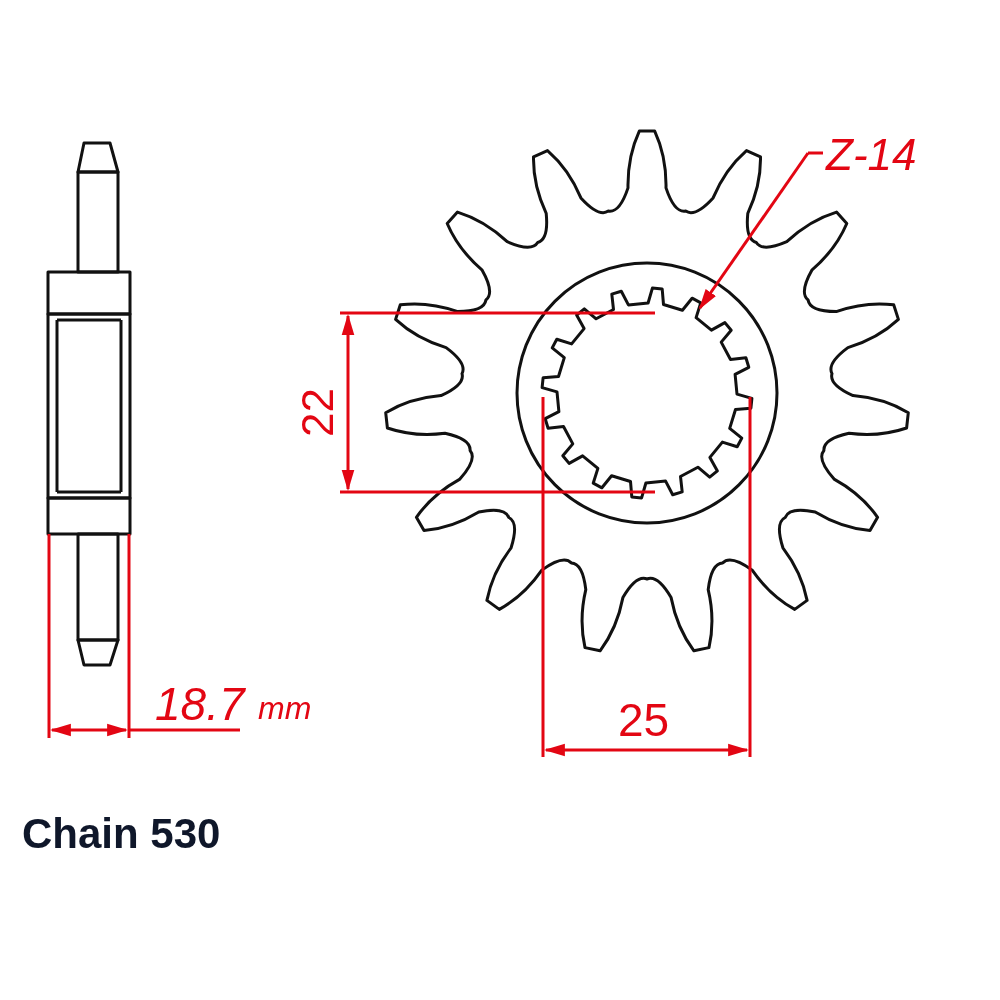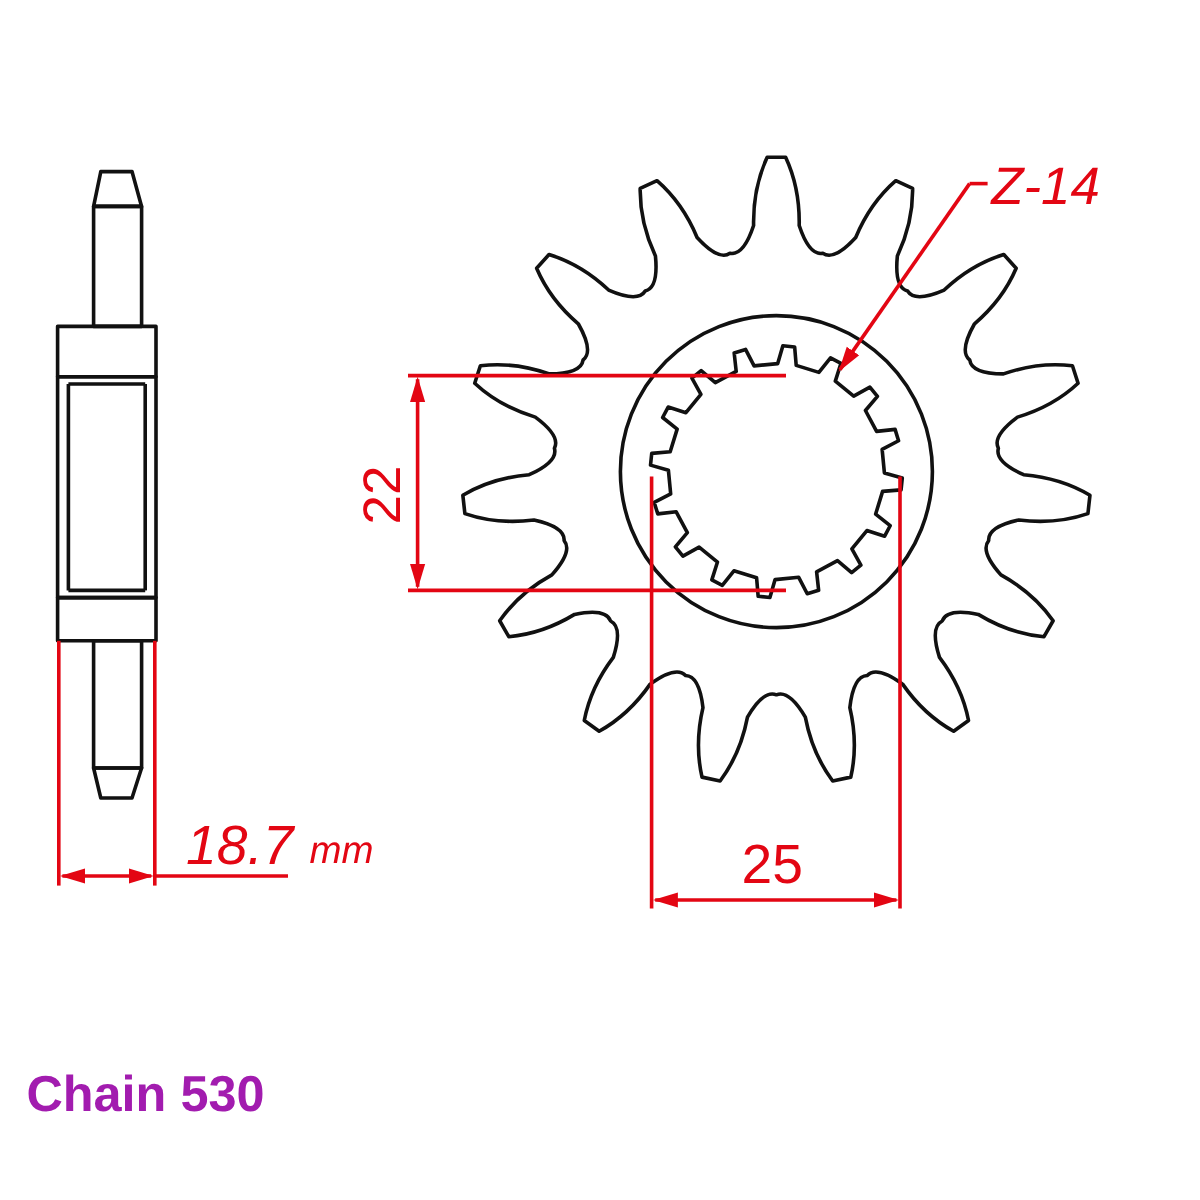--- a/index.html
+++ b/index.html
@@ -1,22 +1,22 @@
 <!DOCTYPE html>
 <html><head>
 <meta charset="utf-8">
 <style>
   html, body { margin:0; padding:0; background:#ffffff; }
   body { width:1000px; height:1000px; position:relative; overflow:hidden; }
   svg#drawing { position:absolute; left:0; top:0; }
   .blk { fill:none; stroke:#111111; stroke-width:3; stroke-linejoin:round; }
   .red { stroke:#e30613; stroke-width:3; fill:none; }
   .redtxt { fill:#e30613; font-family:"Liberation Sans", sans-serif; }
-  .caption { position:absolute; left:22px; top:888px; font-family:"Liberation Sans", sans-serif;
-             font-weight:bold; font-size:42px; color:#a21caf; letter-spacing:0px; }
+  .caption { position:absolute; left:22px; top:810px; font-family:"Liberation Sans", sans-serif;
+             font-weight:bold; font-size:42px; color:#0f172a; letter-spacing:0px; }
 </style>
 </head>
 <body>
 
 <svg id="drawing" width="1000" height="1000" viewBox="0 0 1000 1000">
   <defs>
     <pattern id="hatch" patternUnits="userSpaceOnUse" width="14" height="14" patternTransform="rotate(45)">
       <line x1="0" y1="0" x2="0" y2="14" stroke="#111" stroke-width="2.5"></line>
     </pattern>
     <marker id="arr" viewBox="0 0 10 10" refX="9" refY="5" markerWidth="7" markerHeight="7" orient="auto-start-reverse">

